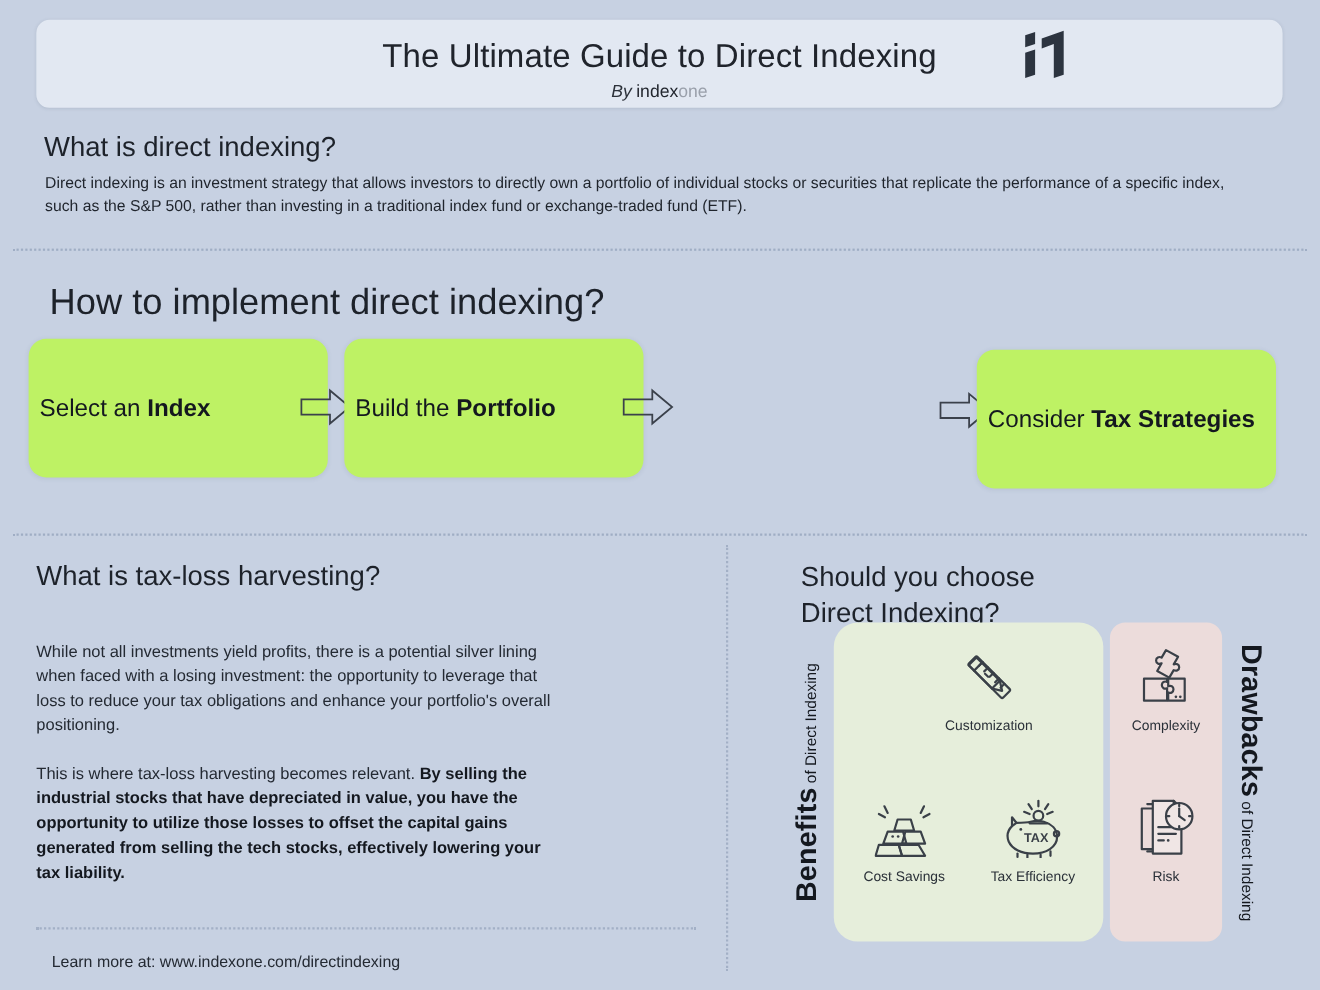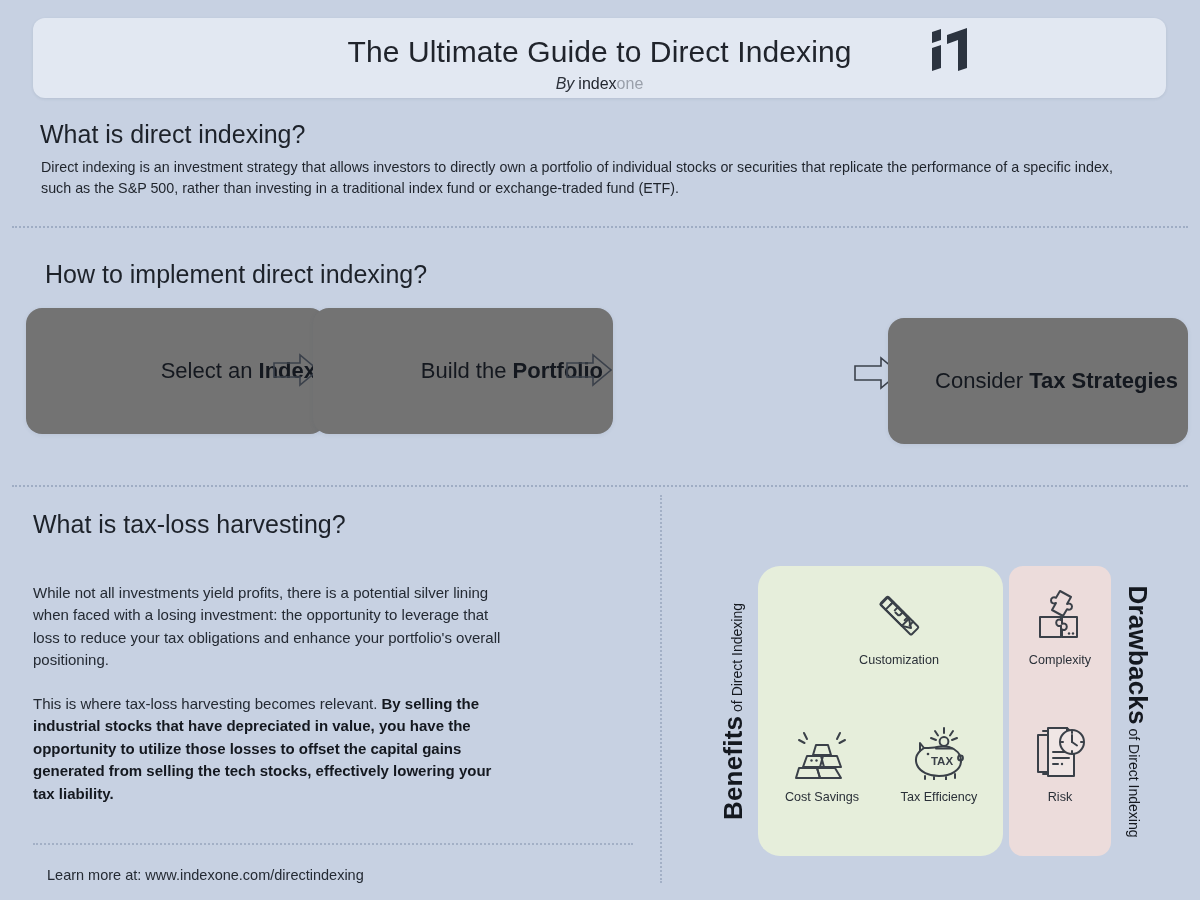--- a/index.html
+++ b/index.html
@@ -53,28 +53,27 @@
   .div3{left:33px;top:843px;width:600px;border-top:2px dotted #a3b0c6;}
 
   .vdiv{
     position:absolute;left:660px;top:495px;height:388px;width:0;
     border-left:2px dotted #a3b0c6;
   }
 
   
   .sec2-title{
     position:absolute;left:45px;top:258px;
-    font-size:25px;font-weight:400;color:#1d222a;line-height:32px;
+    font-size:33px;font-weight:400;color:#1d222a;line-height:32px;
   }
   .flowbox{
-    position:absolute;background:#737373;border-radius:16px;
+    position:absolute;background:#bef264;border-radius:16px;
     box-shadow:0 1px 4px rgba(70,85,110,.10);
-    display:flex;align-items:center;justify-content:flex-end;text-align:center;
+    display:flex;align-items:center;justify-content:flex-start;text-align:center;
     color:#14181f;
-    padding-left:28px;
   }
   .fb1{left:26px;top:308px;width:272px;height:126px;font-size:22px;}
   .fb2{left:313px;top:308px;width:272px;height:126px;font-size:22px;}
   .fb3{left:600px;top:311px;width:272px;height:126px;font-size:22px;}
   .fb4{left:888px;top:318px;width:272px;height:126px;font-size:22px;}
   .fb-inner{padding:0 10px;line-height:32px;}
   .fb-inner b{font-weight:700;}
 
   .arrow{position:absolute;}
   .a1{left:272px;top:352px;}
@@ -207,20 +206,21 @@
   <div class="vdiv"></div>
 
   <div class="sec3-title">What is tax-loss harvesting?</div>
   <div class="tlh-p1">While not all investments yield profits, there is a potential silver lining when faced with a losing investment: the opportunity to leverage that loss to reduce your tax obligations and enhance your portfolio's overall positioning.</div>
   <div class="tlh-p2">
     <span>This is where tax-loss harvesting becomes relevant. </span><b>By selling the industrial stocks that have depreciated in value, you have the opportunity to utilize those losses to offset the capital gains generated from selling the tech stocks, effectively lowering your tax liability.</b>
   </div>
   <div class="divider div3"></div>
   <div class="learnmore">Learn more at: www.indexone.com/directindexing</div>
 
+  <div class="sec4-title">Should you choose Direct Indexing?</div>
 
   <div class="green-card"></div>
   <div class="pink-card"></div>
 
   <div class="vlabel vl-benefits">
     <div class="rot">
       <span class="big">Benefits</span><span class="small"> of Direct Indexing</span>
     </div>
   </div>
   <div class="vlabel vl-drawbacks">

